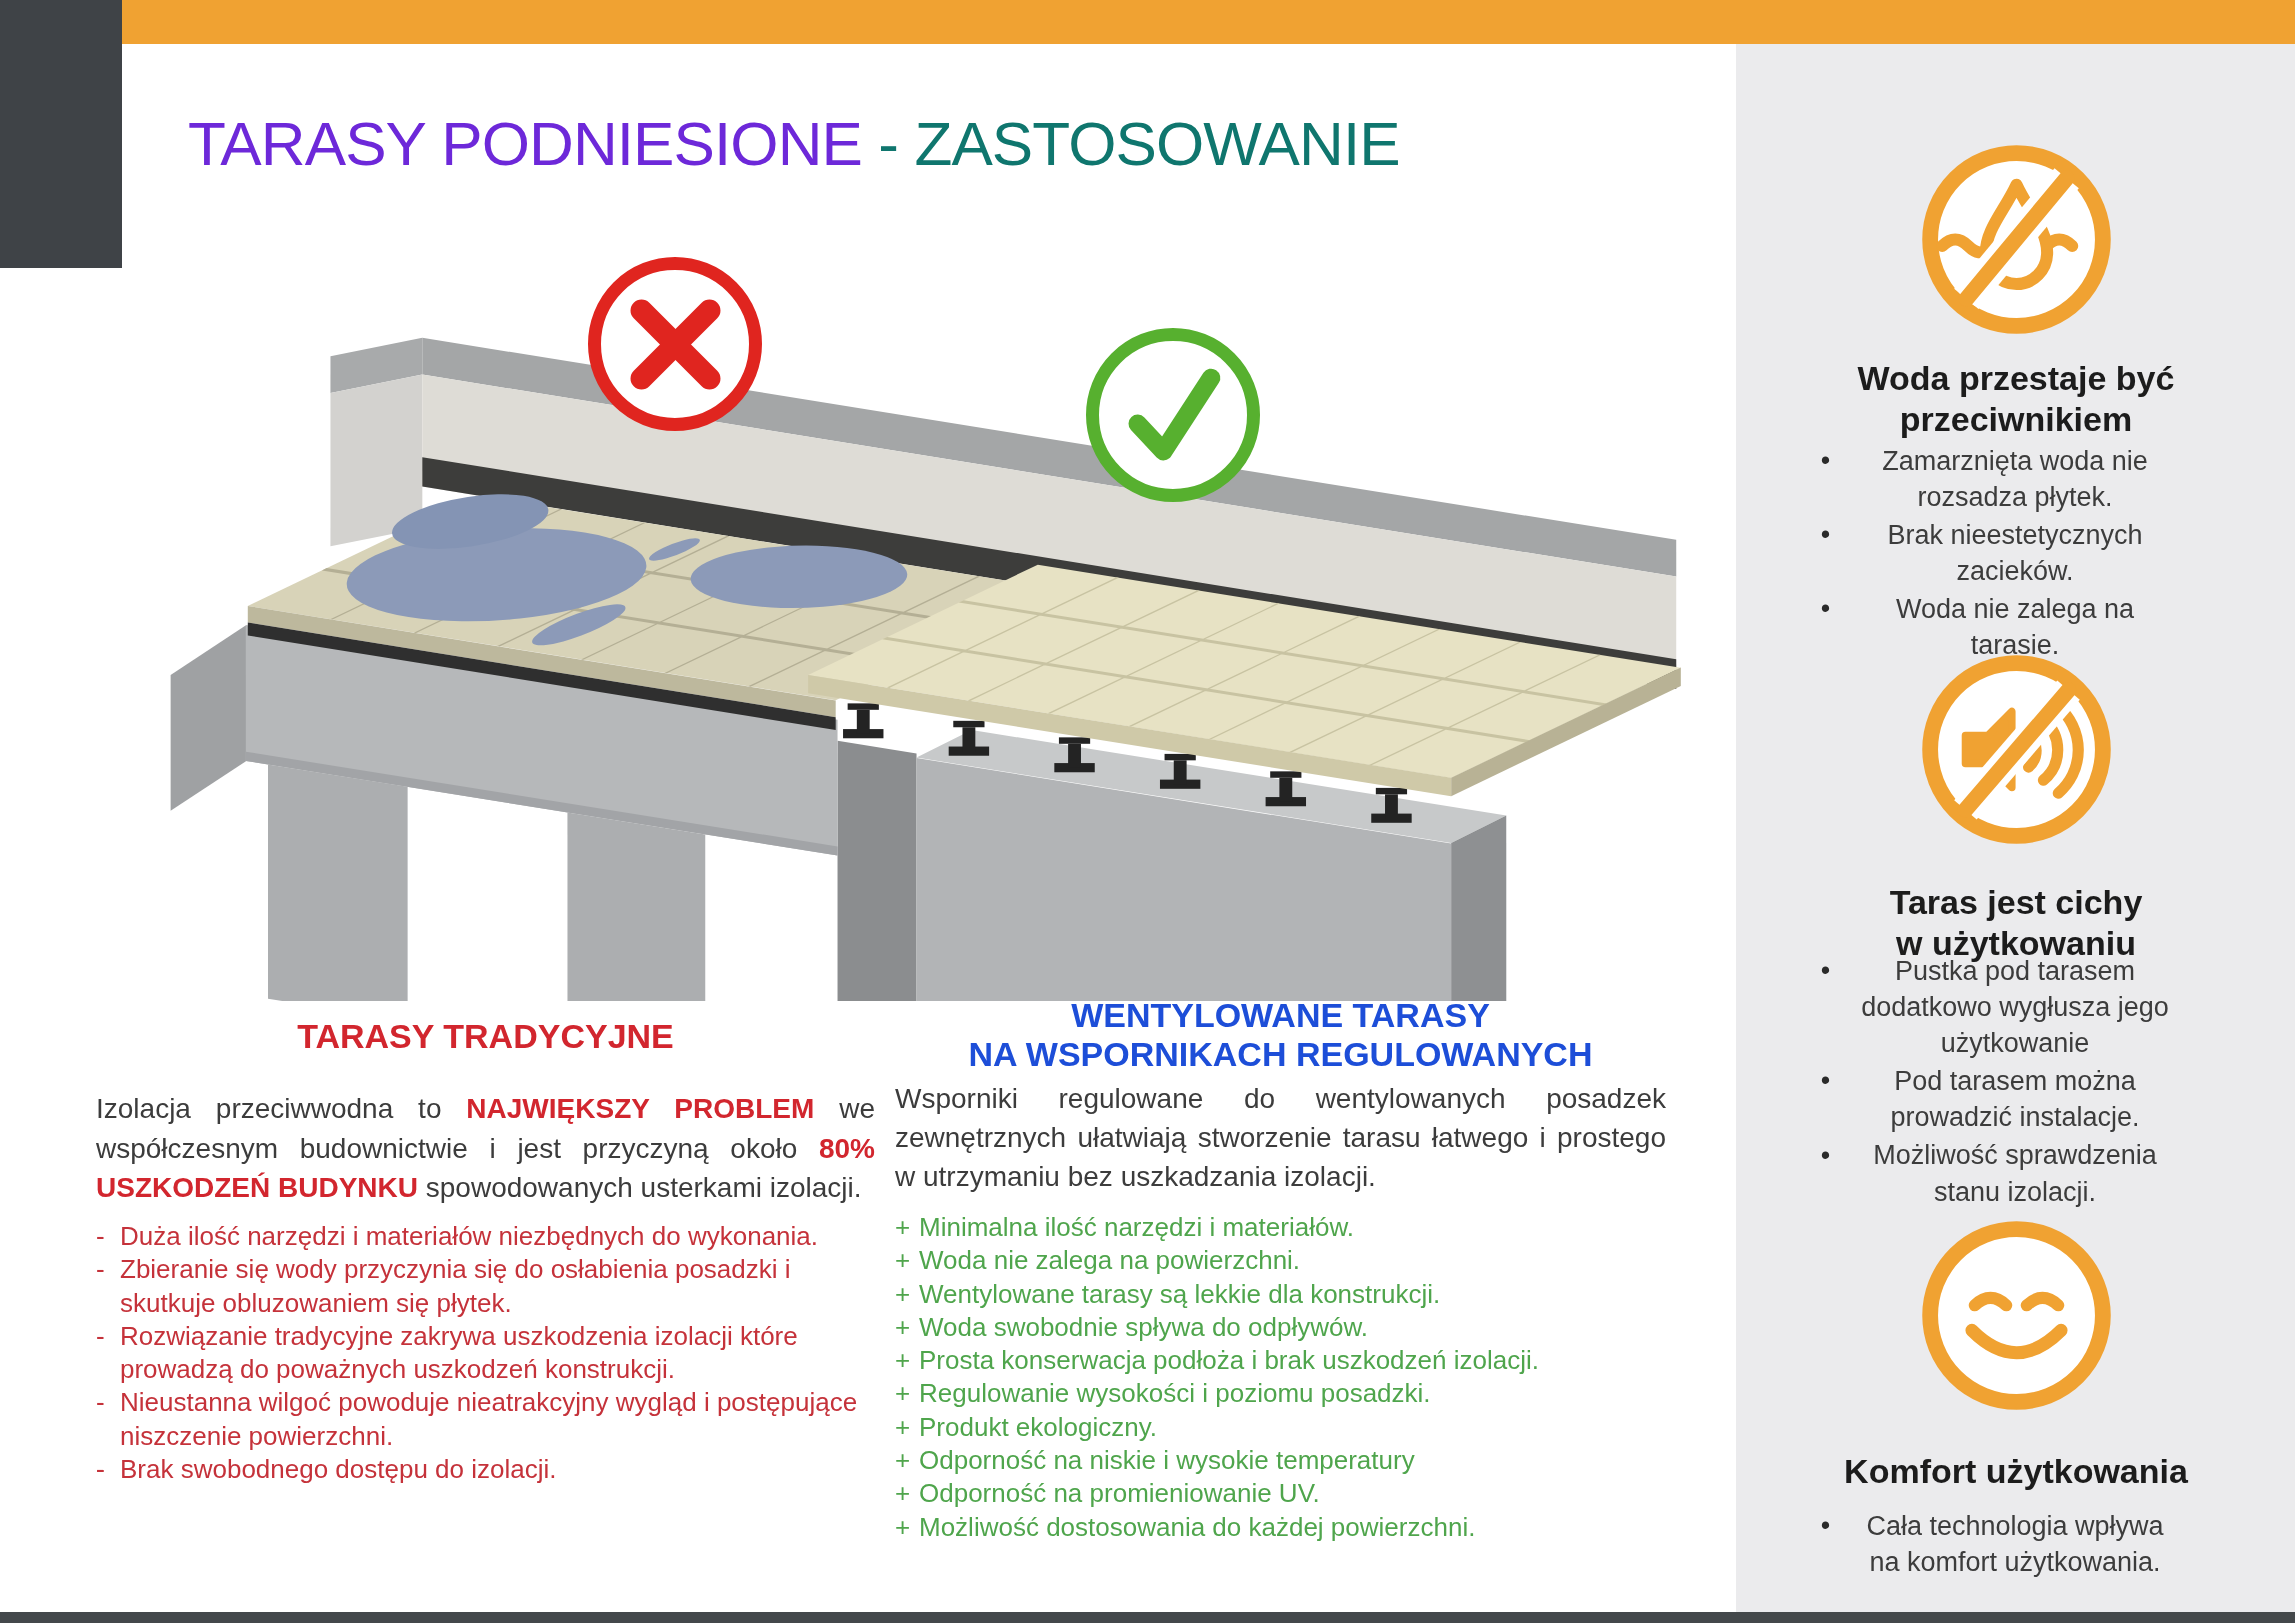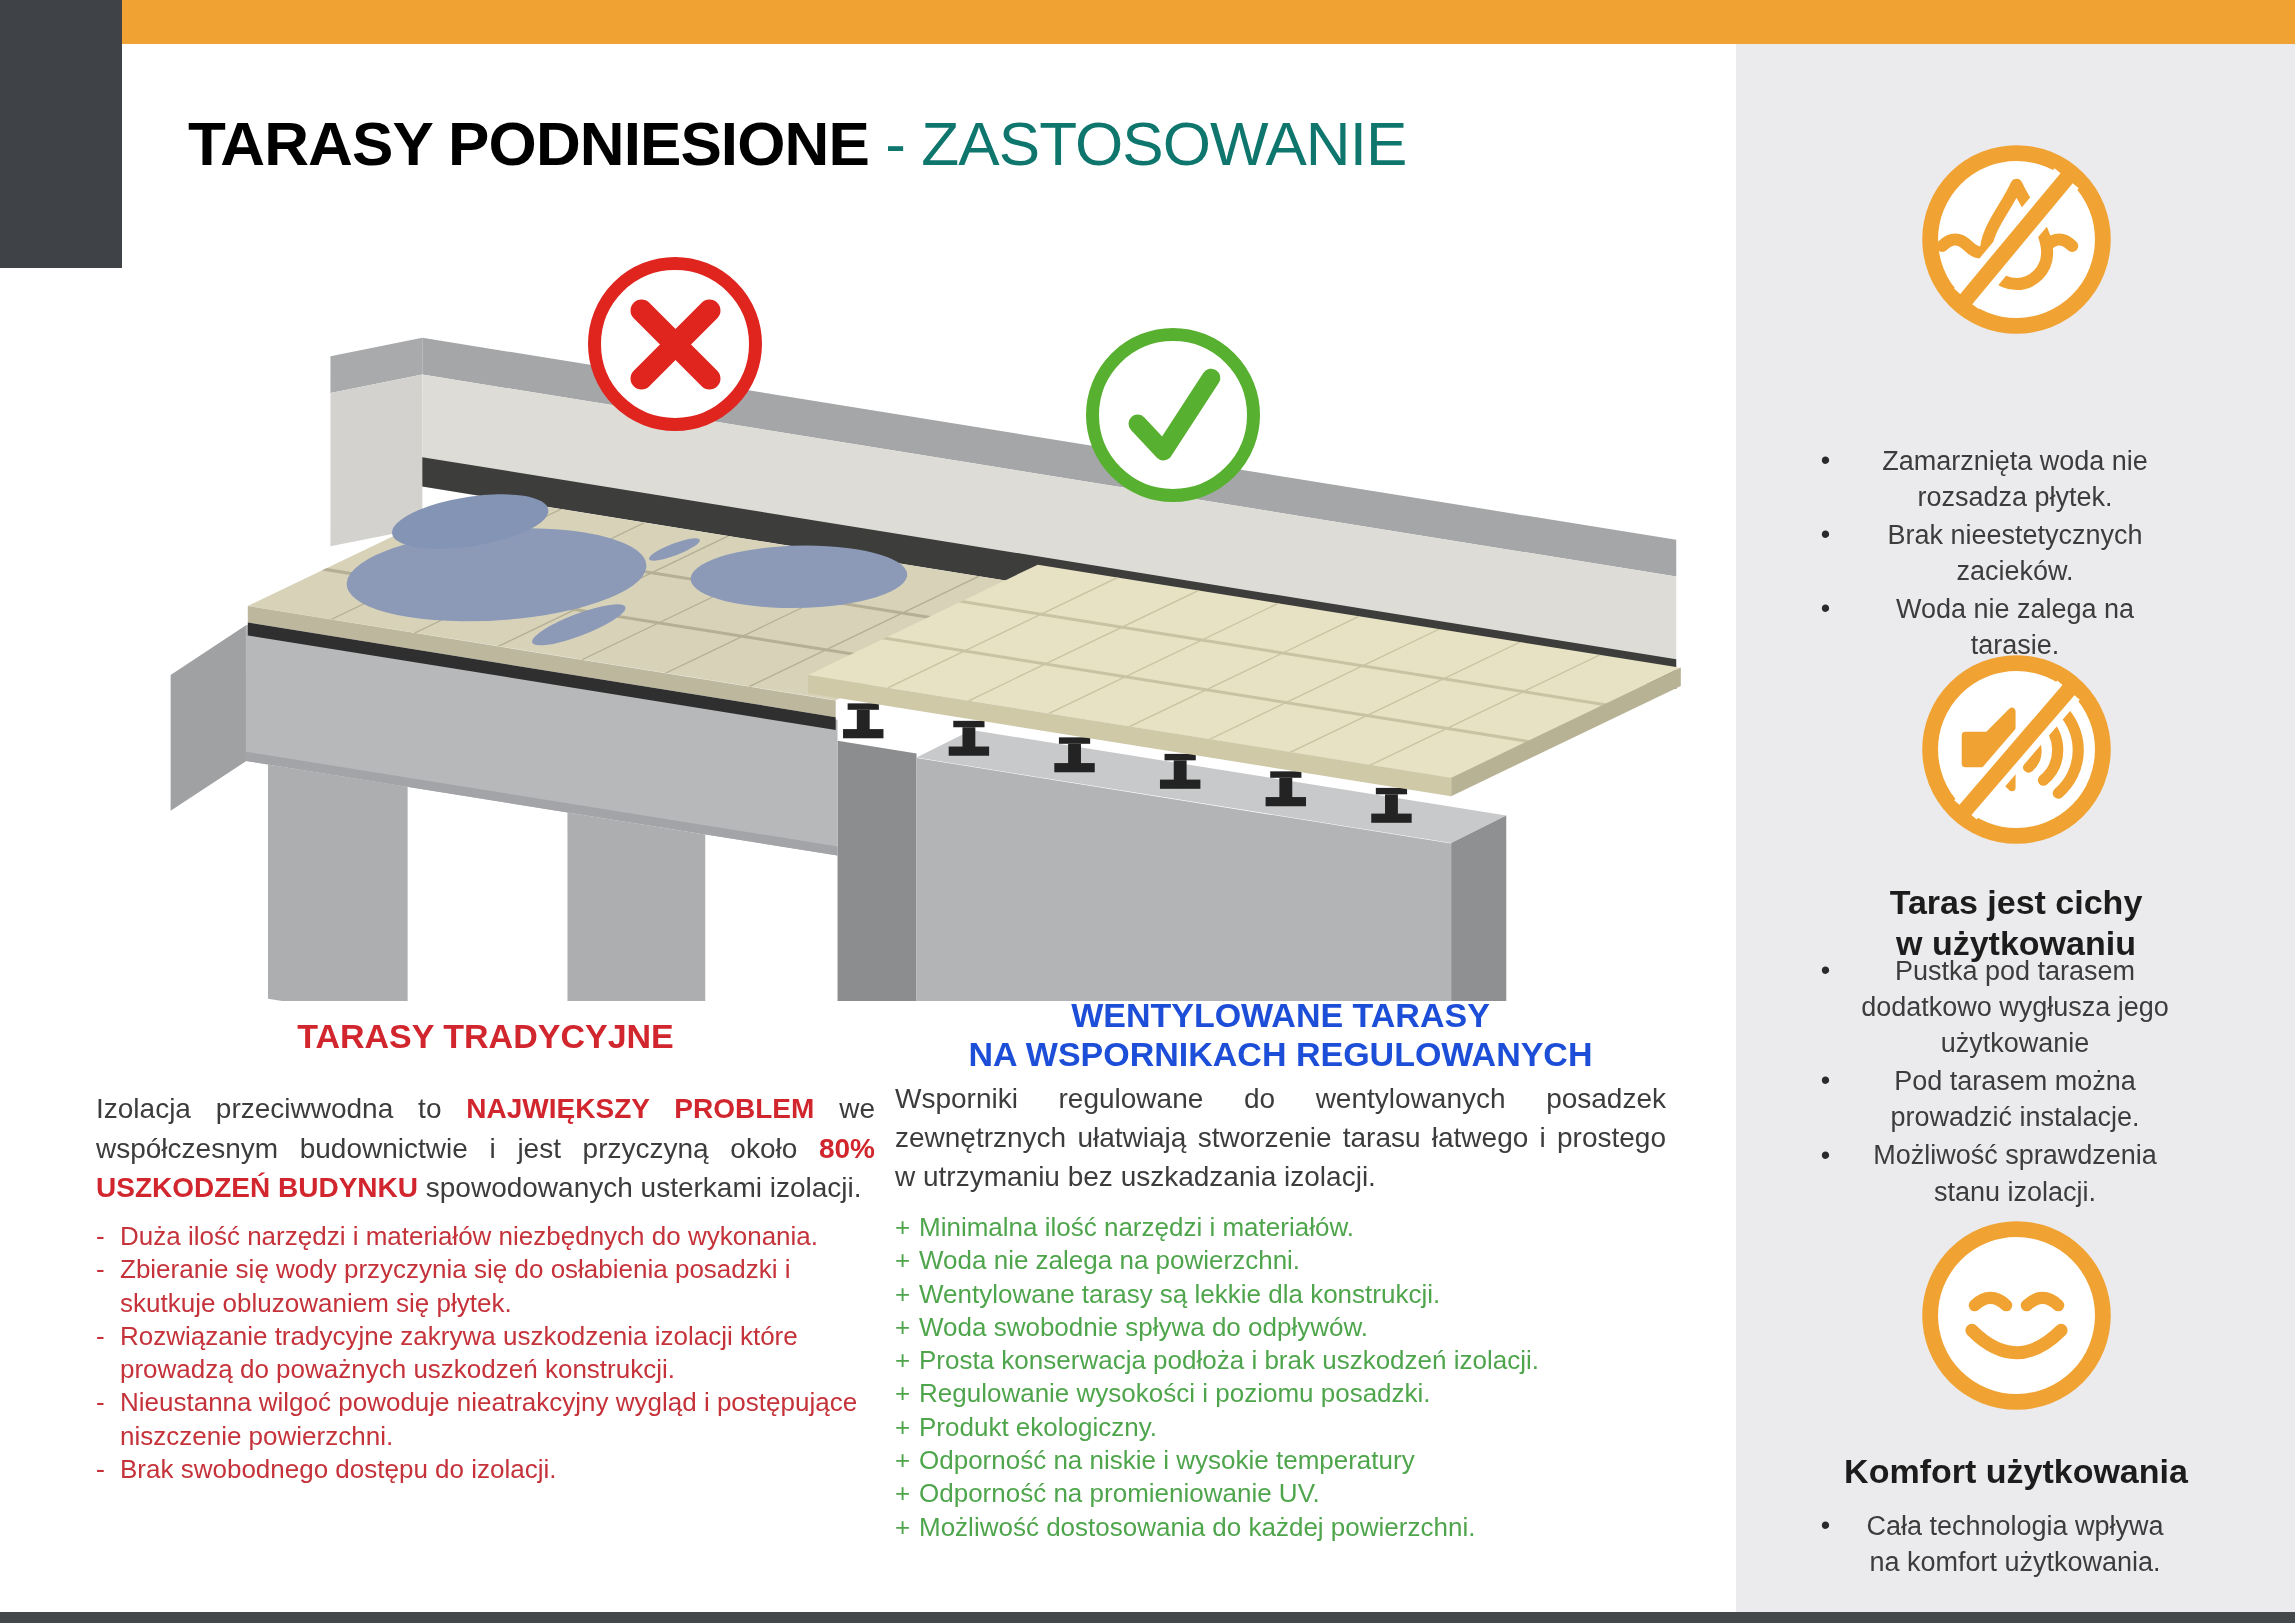--- a/index.html
+++ b/index.html
@@ -5,21 +5,21 @@
   * { margin:0; padding:0; box-sizing:border-box; }
   html,body { background:#ffffff; }
   body { font-family:"Liberation Sans", sans-serif; color:#3c3c3c; }
   .page { position:relative; width:2296px; height:1624px; background:#ffffff; overflow:hidden; }
 
   .topbar   { position:absolute; left:0; top:0; width:2296px; height:44px; background:#F0A232; }
   .corner   { position:absolute; left:0; top:0; width:122px; height:268px; background:#3F4347; }
   .footerbar{ position:absolute; left:0; top:1612px; width:2296px; height:12px; background:#44484B; }
 
   .title { position:absolute; left:188px; top:108px; font-size:62px; letter-spacing:-0.9px; white-space:nowrap; }
-  .title .t-bold  { font-weight:bold; color:#000000; }
+  .title .t-bold  { font-weight:normal; color:#6d28d9; }
   .title .t-light { font-weight:normal; color:#0f766e; }
 
   
   .illustration { position:absolute; left:110px; top:211px; width:1580px; height:790px; }
   .illustration svg.scene { position:absolute; left:0; top:0; }
   .badge { position:absolute; width:174px; height:174px; border-radius:50%; background:#fff;
            border:13.8px solid #ccc; display:flex; align-items:center; justify-content:center; }
   .badge.bad  { left:478px; top:46px;  border-color:#E0251F; }
   .badge.good { left:976px; top:117px; border-color:#57B02F; }
 
@@ -64,20 +64,24 @@
   <div class="topbar"></div>
   <div class="sidebar">
 
     <svg class="sb-icon i1" viewBox="0 0 210 210">
       <circle cx="105" cy="105" r="93" fill="#ffffff" stroke="#F0A232" stroke-width="17"></circle>
       <path d="M25,112 q14,-14 28,0 t28,0 t28,0 t28,0 t28,0" fill="none" stroke="#F0A232" stroke-width="13" stroke-linecap="round"></path>
       <path d="M105,46 C92,74 72,94 72,119 a33,34 0 0 0 66,0 C138,94 118,74 105,46 Z" fill="#ffffff" stroke="#F0A232" stroke-width="13" stroke-linejoin="round"></path>
       <line x1="159" y1="39" x2="51" y2="169" stroke="#ffffff" stroke-width="34"></line>
       <line x1="159" y1="39" x2="51" y2="169" stroke="#F0A232" stroke-width="17" stroke-linecap="round"></line>
     </svg>
+    <div class="sb-heading h1s">
+      <span>Woda przestaje być</span>
+      <span>przeciwnikiem</span>
+    </div>
     <ul class="sb-list u1">
       <li>Zamarznięta woda nie rozsadza płytek.</li>
       <li>Brak nieestetycznych zacieków.</li>
       <li>Woda nie zalega na tarasie.</li>
     </ul>
 
     <svg class="sb-icon i2" viewBox="0 0 210 210">
       <circle cx="105" cy="105" r="93" fill="#ffffff" stroke="#F0A232" stroke-width="17"></circle>
       <path d="M50,90 h24 l26,-26 v82 l-26,-26 h-24 z" fill="#F0A232" stroke="#F0A232" stroke-width="8" stroke-linejoin="round"></path>
       <path d="M118,88 a24,24 0 0 1 0,36" fill="none" stroke="#F0A232" stroke-width="12" stroke-linecap="round"></path>

